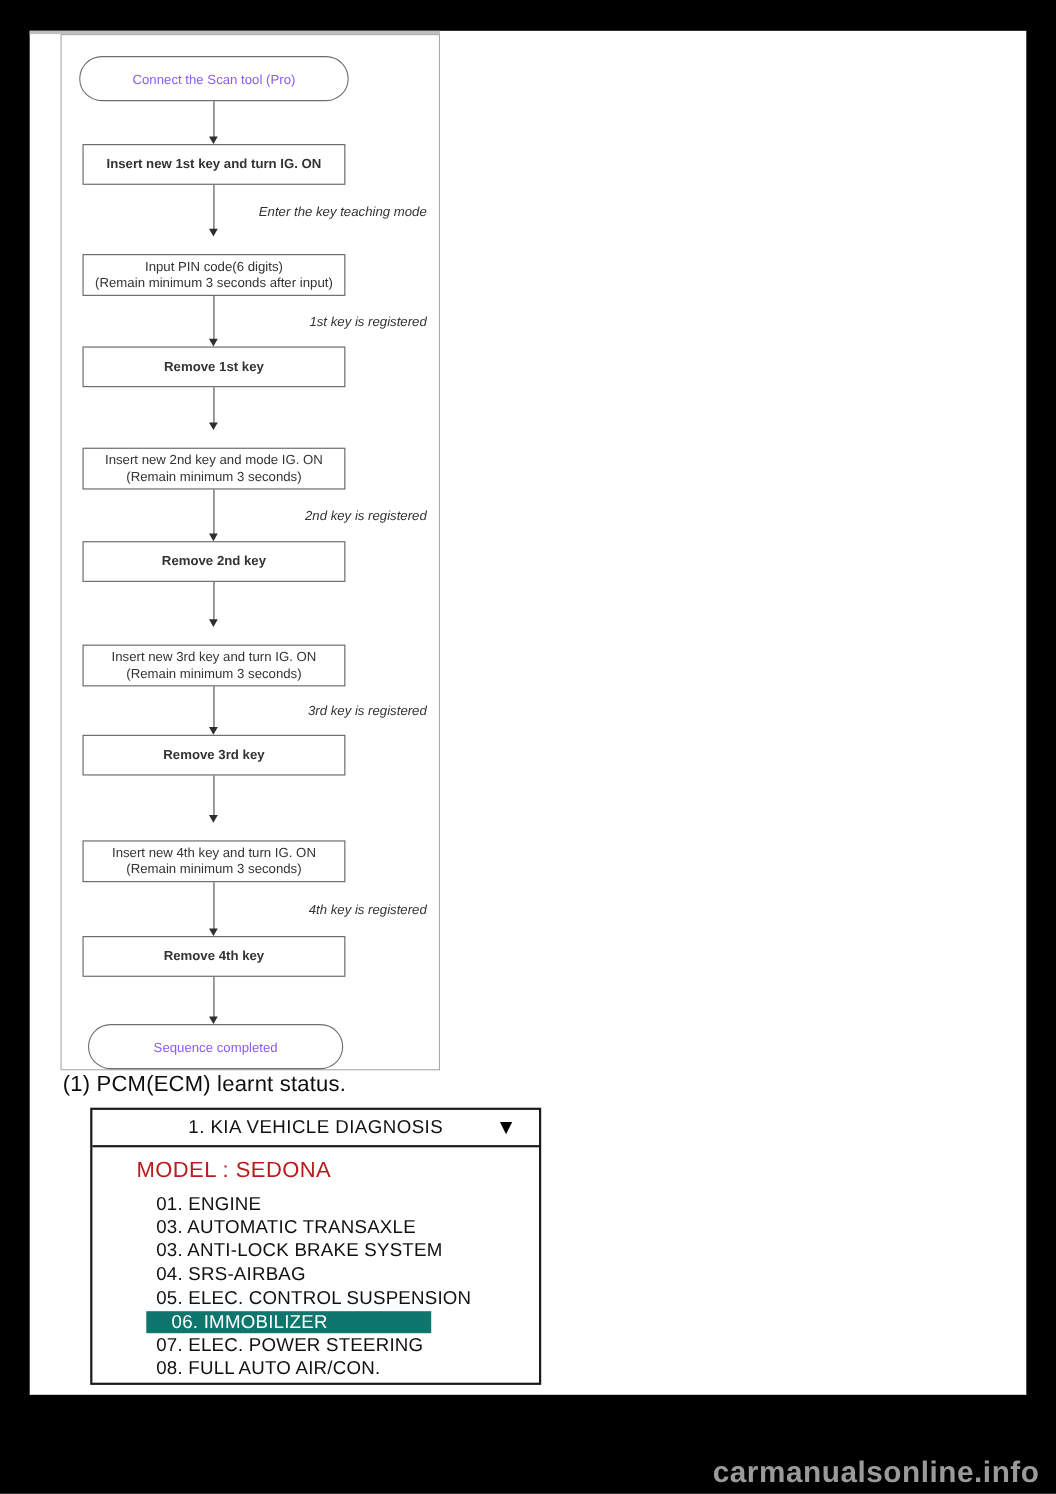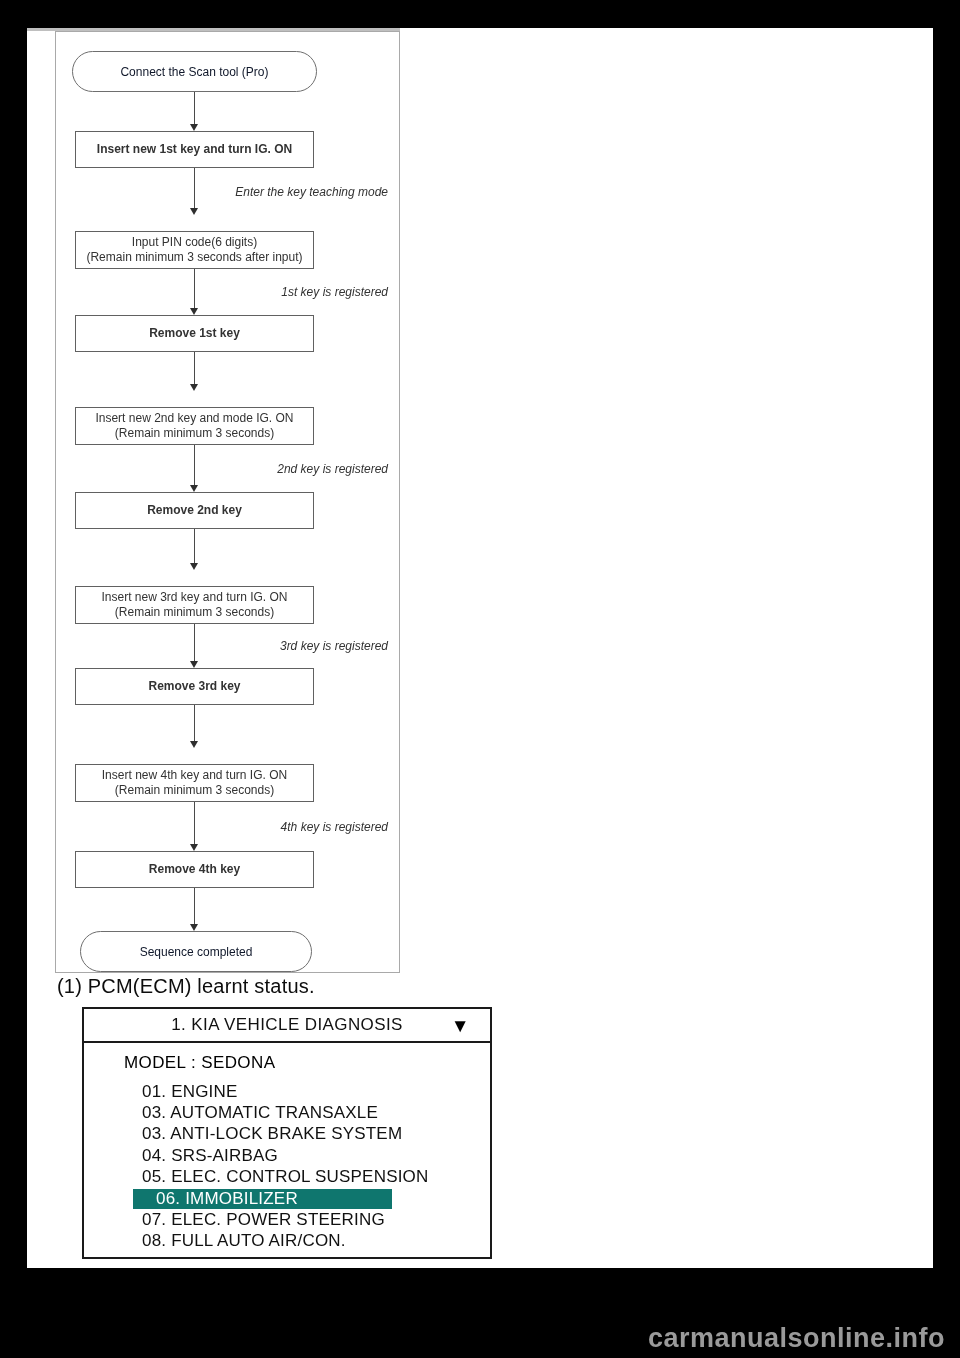--- a/index.html
+++ b/index.html
@@ -21,21 +21,21 @@
   
   .flow-panel {
     position:absolute; left:28px; top:3px; width:345px; height:942px;
     border:1px solid #a9a9a9; background:#fff;
     display:flex; flex-direction:column; align-items:flex-start;
   }
   .stadium {
     margin-left:16px; width:245px; height:43px;
     border:1px solid #6e6e6e; border-radius:22px; background:#fff;
     display:flex; align-items:center; justify-content:center;
-    font-size:12px; color:#0f172a; text-align:center;
+    font-size:12px; color:#8b5cf6; text-align:center;
   }
   .stadium.start { margin-top:19px; }
   .stadium.end { margin-left:24px; width:232px; }
   .fbox {
     margin-left:19px; width:239px;
     border:1px solid #616161; background:#fff;
     display:flex; flex-direction:column; justify-content:center; align-items:center;
     text-align:center; font-size:12px; line-height:15px; color:#333;
   }
   .fbox.one { height:39px;font-weight:bold; }
@@ -70,21 +70,21 @@
   .screen-header {
     position:relative; height:34px; border-bottom:2px solid #1a1a1a;
     display:flex; align-items:center; justify-content:center;
     font-size:17px; letter-spacing:0.4px; color:#111;
   }
   .tri {
     position:absolute; right:20px; top:4px;
     font-size:19px; color:#000; line-height:26px;
   }
   .model-line {
-    margin:10px 0 0 40px; font-size:17px; letter-spacing:0.4px; color:#000000;
+    margin:10px 0 0 40px; font-size:20px; letter-spacing:0.4px; color:#b91c1c;
   }
   .menu { margin:8px 0 0 58px;text-align:center; }
   .menu-row {
     height:21.4px; display:flex; align-items:center;
     font-size:17px; letter-spacing:0.2px; color:#111; white-space:nowrap;
   }
   .menu-text.hl {
     background:#0f766e; color:#fff;
     display:flex; align-items:center;
     margin-left:-9px; padding-left:23px; width:259px; height:20px;

